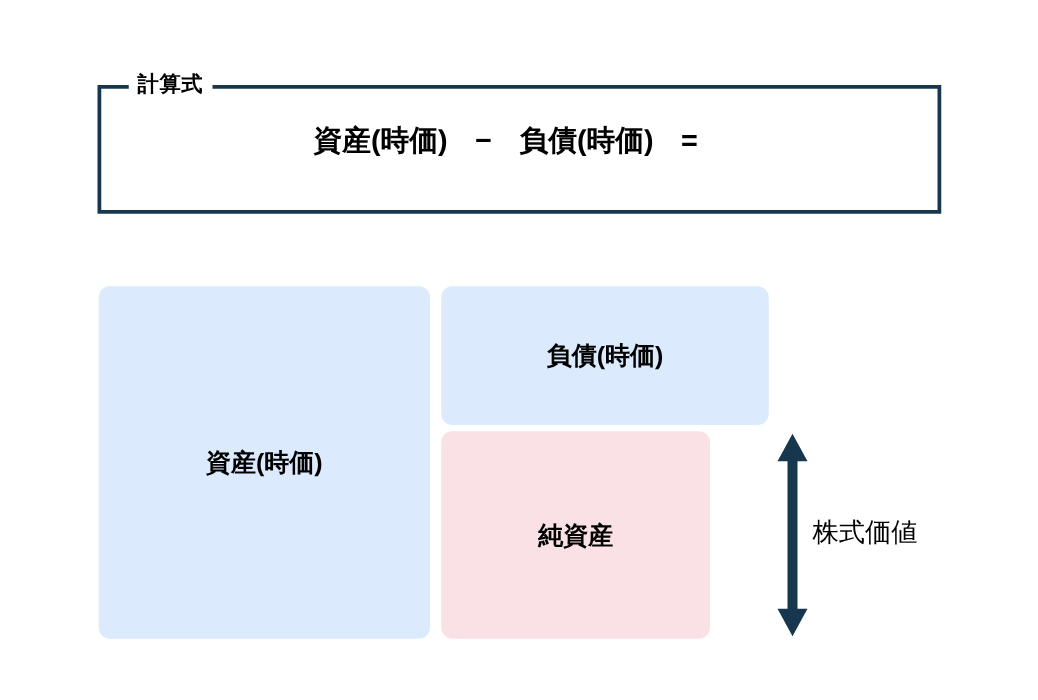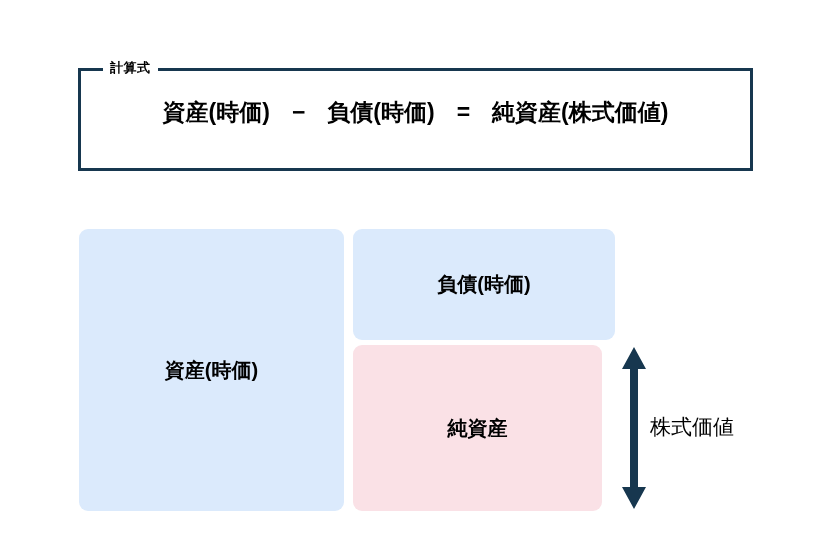--- a/index.html
+++ b/index.html
@@ -33,21 +33,21 @@
     background: #ffffff;
   }
   .formula-legend {
     position: absolute;
     left: 22px;
     top: -15px;
     height: 24px;
     line-height: 24px;
     padding: 0 7px;
     background: #ffffff;
-    font-size: 13px;
+    font-size: 17px;
     font-weight: bold;
     color: #000000;
     letter-spacing: 0.5px;
     white-space: nowrap;
     text-align: right;
   }
   .formula-line {
     position: absolute;
     left: 0;
     right: 0;
@@ -94,21 +94,21 @@
   .blk-liabilities {
     left: 353px;
     top: 229px;
     width: 262px;
     height: 111px;
     background: #dbeafc;
   }
   .blk-netassets {
     left: 353px;
     top: 345px;
-    width: 249px;
+    width: 215px;
     height: 166px;
     background: #fae1e6;
   }
 
   
   .arrow-wrap {
     position: absolute;
     left: 620px;
     top: 345px;
     width: 28px;
@@ -135,21 +135,20 @@
 
   <div class="formula-box">
     <div class="formula-legend">計算式</div>
 
     <div class="formula-line">
       <div class="formula-row">
         <span class="formula-term">資産(時価)</span>
         <span class="formula-op">−</span>
         <span class="formula-term">負債(時価)</span>
         <span class="formula-op">=</span>
-        <span class="formula-term">純資産(株式価値)</span>
       </div>
     </div>
   </div>
 
   <div class="blk blk-assets">
     <span>資産(時価)</span>
   </div>
 
   <div class="blk blk-liabilities">
     <span>負債(時価)</span>

